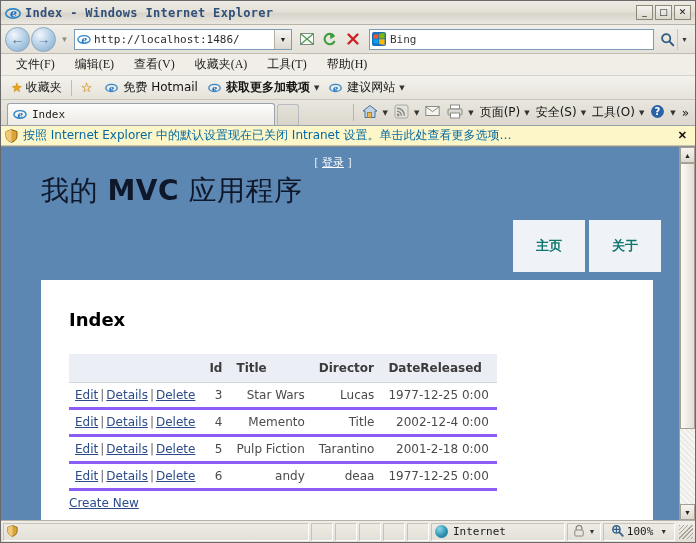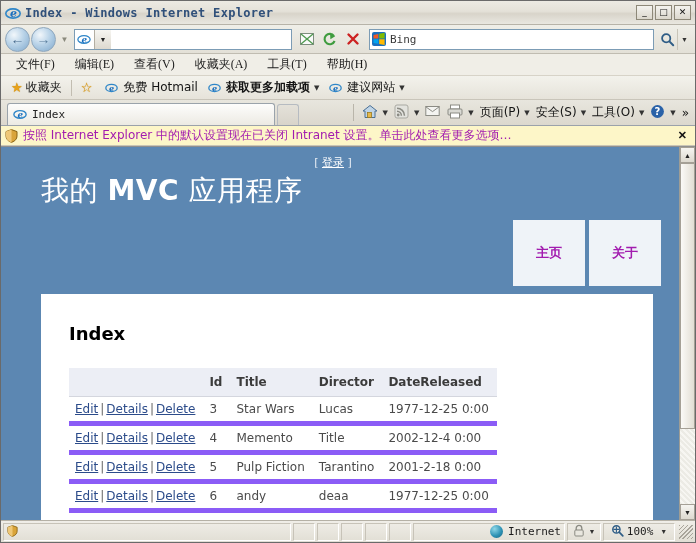--- a/index.html
+++ b/index.html
@@ -217,21 +217,21 @@
     border-bottom: 1px solid #c9c5b5;
     display: flex; align-items: center;
     padding: 0 4px;
     flex: 0 0 auto;
   }
   .shield {
     width: 13px; height: 14px; margin-right: 5px; flex: 0 0 auto;
   }
   .infotext {
     flex: 1 1 auto;
-    font-size: 12px; color: #a21caf;
+    font-size: 12px; color: #0369a1;
     white-space: nowrap; overflow: hidden;
     font-family: "DejaVu Sans", sans-serif;
   }
   .infoclose { font-size: 11px; color: #111; padding: 0 4px; font-weight: bold;}
 
   
   .viewport {
     flex: 1 1 auto;
     position: relative;
     display: flex;
@@ -252,37 +252,37 @@
   .login {
     text-align: center;
     padding: 8px 14px 0 0;
     font-size: 11px;
     color: #e8eef5;
     font-family: "DejaVu Sans", sans-serif;
   }
   .login a { color: #ffffff; text-decoration: underline; }
   .site-title {
     font-size: 28px;
-    color: #ffffff;
+    color: #0f172a;
     font-weight: normal;
     padding: 2px 0 0 26px;
     letter-spacing: .5px;
     font-family: "DejaVu Sans", sans-serif;
   }
   .site-title b { font-weight: bold; }
   .nav-tabs {
     display: flex; justify-content: flex-end;
     padding: 10px 4px 0 0;
     gap: 4px;
   }
   .nav-tab {
     background: #eff3f8;
-    color: #a21caf;
+    color: #0f766e;
     font-size: 13px; font-weight: bold;
-    padding: 24px 23px;
+    padding: 17px 23px;
     font-family: "DejaVu Sans", sans-serif;
   }
   .content {
     background: #fff;
     margin: 8px 12px 0 26px;
     min-height: 260px;
     padding: 26px 28px 18px 28px;
     border-top: 3px solid #fff;
   }
   h1.pagetitle {
@@ -301,23 +301,24 @@
     font-weight: bold;
     text-align: left;
     padding: 7px 8px 7px 6px;
     border-bottom: 1px solid #d4d6de;
     white-space: nowrap;
   }
   table.grid th.blank { background:#eceef5; }
   table.grid td {
     padding: 5px 8px 5px 6px;
     color: #4b4b4b;
-    border-bottom: 5px solid #8b5cf6;
+    border-bottom: 3px solid #8b5cf6;
     white-space: nowrap;
     vertical-align: middle;
+    text-align: right;
   }
   table.grid td.actions { padding-left: 6px; }
   table.grid a {
     color: #2b4b8a;
     text-decoration: underline;
   }
   .sep-pipe { color: #666; padding: 0 2px; }
   .createnew {
     margin-top: 5px;
     font-size: 12px;
@@ -362,21 +363,21 @@
   .st-cell {
     height: 18px;
     border: 1px solid #c7c3b8;
     border-right-color: #fff; border-bottom-color: #fff;
     margin-right: 2px;
     display: flex; align-items: center;
     padding: 0 3px;
   }
   .st-left { flex: 1 1 auto; min-width: 0; }
   .st-small { width: 22px; }
-  .st-zone { width: 152px; justify-content: flex-end; }
+  .st-zone { width: 134px; }
   .st-lock { width: 34px; justify-content: center; }
   .st-zoom { width: 72px; justify-content: center; gap: 3px; }
   .st-txt { font-family: "DejaVu Sans Mono", monospace; font-size: 11px; color: #1b1b1b; }
   .grip {
     width: 14px; height: 14px;
     background: repeating-linear-gradient(135deg,#a8a49a 0 1px,transparent 1px 3px);
     margin-left: 2px;
   }
   .globe {
     width: 13px; height: 13px; border-radius: 50%;
@@ -409,20 +410,21 @@
     <div class="navarrow fwd">→</div>
     <div class="nav-dd">▼</div>
 
     <div class="addrbox">
       <div class="addr-ico">
         <svg width="14" height="14" viewBox="0 0 16 16">
           <ellipse cx="8" cy="8.5" rx="7" ry="4.4" fill="none" stroke="#2f86c8" stroke-width="1.5"></ellipse>
           <text x="5" y="12" font-family="DejaVu Serif, serif" font-size="10" font-style="italic" font-weight="bold" fill="#1a6fbf">e</text>
         </svg>
       </div>
+      <div class="addr-url" title="http://localhost:1486/">http://localhost:1486/</div>
       <div class="addr-drop">▼</div>
     </div>
 
     <div class="tbtn">
       <svg width="16" height="16" viewBox="0 0 16 16">
         <rect x="1.5" y="2.5" width="13" height="11" fill="#fafafa" stroke="#7e8e7e"></rect>
         <path d="M2 13 L14 3" stroke="#4f9a4f" stroke-width="1.3"></path>
         <path d="M2 3 L14 13" stroke="#4f9a4f" stroke-width="1.3"></path>
       </svg>
     </div>

